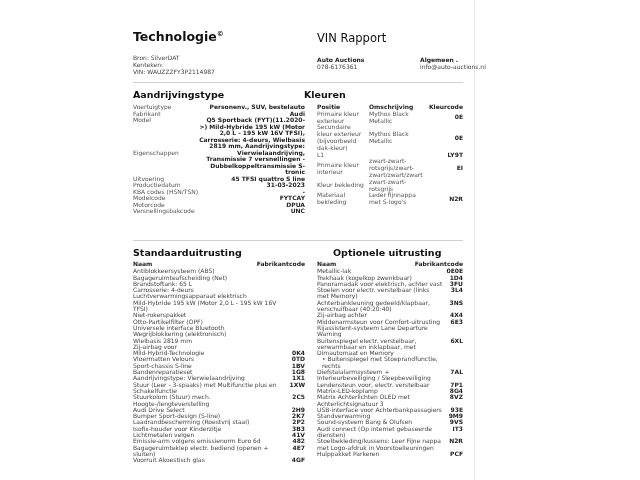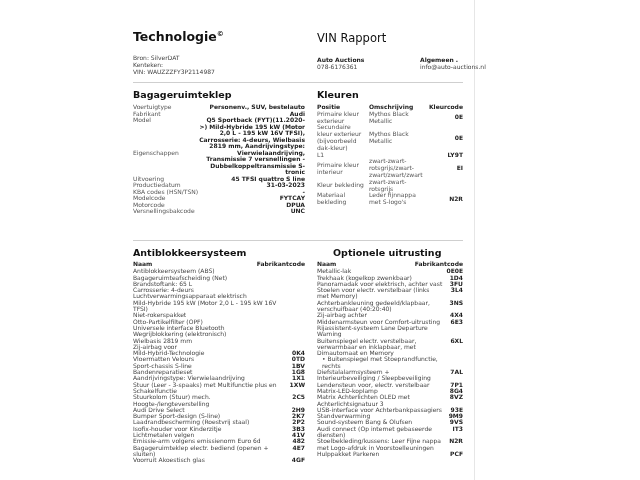--- a/index.html
+++ b/index.html
@@ -18,21 +18,21 @@
   .contact-a { left:317px; top:56px; font-size:6px; line-height:7.2px; color:#444; }
   .contact-b { left:420px; top:56px; font-size:6px; line-height:7.2px; color:#444; }
   .b { font-weight:bold; color:#222; }
 
   .hr { height:1px; background:#cfcfcf; width:330px; left:133px; }
   .hr1 { top:82px; }
   .hr2 { top:240px; }
 
   .sec-title { font-size:9.5px; font-weight:bold; color:#111; }
   .t-vg { left:133px; top:89px; }
-  .t-kl { left:317px; top:89px; }
+  .t-kl { left:304px; top:89px; }
   .t-st { left:133px; top:247px; }
   .t-op { left:317px; top:247px;margin-left:16px; }
 
   
   .vg { left:133px; top:104px; width:172px; font-size:6px; line-height:6.5px; }
   .vg-row { display:flex; align-items:flex-start; }
   .vg-label { width:66px; color:#555; flex:none; }
   .vg-value { flex:1; text-align:right; font-weight:bold; color:#222; }
 
   
@@ -79,21 +79,21 @@
     <div class="b">Auto Auctions</div>
     <div>078-6176361</div>
   </div>
   <div class="abs contact-b">
     <div class="b">Algemeen .</div>
     <div>info@auto-auctions.nl</div>
   </div>
 
   <div class="abs hr hr1"></div>
 
-  <div class="abs sec-title t-vg">Bagageruimteklep</div>
+  <div class="abs sec-title t-vg">Aandrijvingstype</div>
   <div class="abs vg">
 
   <div class="vg-row">
         <div class="vg-label">Voertuigtype</div>
         <div class="vg-value">Personenv., SUV, bestelauto</div>
       </div>
       <div class="vg-row">
         <div class="vg-label">Fabrikant</div>
         <div class="vg-value">Audi</div>
       </div>
@@ -168,21 +168,21 @@
         <div class="kl-row">
           <div class="kl-c1">Materiaal bekleding</div>
           <div class="kl-c2">Leder fijnnappa met S-logo's</div>
           <div class="kl-c3">N2R</div>
         </div>
       </div>
   </div>
 
   <div class="abs hr hr2"></div>
 
-  <div class="abs sec-title t-st">Antiblokkeersysteem</div>
+  <div class="abs sec-title t-st">Standaarduitrusting</div>
   <div class="abs eq eq-st">
     <div class="eq-head">
       <div class="h-name">Naam</div>
       <div class="h-code">Fabrikantcode</div>
     </div>
     <div>
 
     <div class="eq-row">
           <div class="eq-name">Antiblokkeersysteem (ABS)</div>
           <div class="eq-code"></div>

